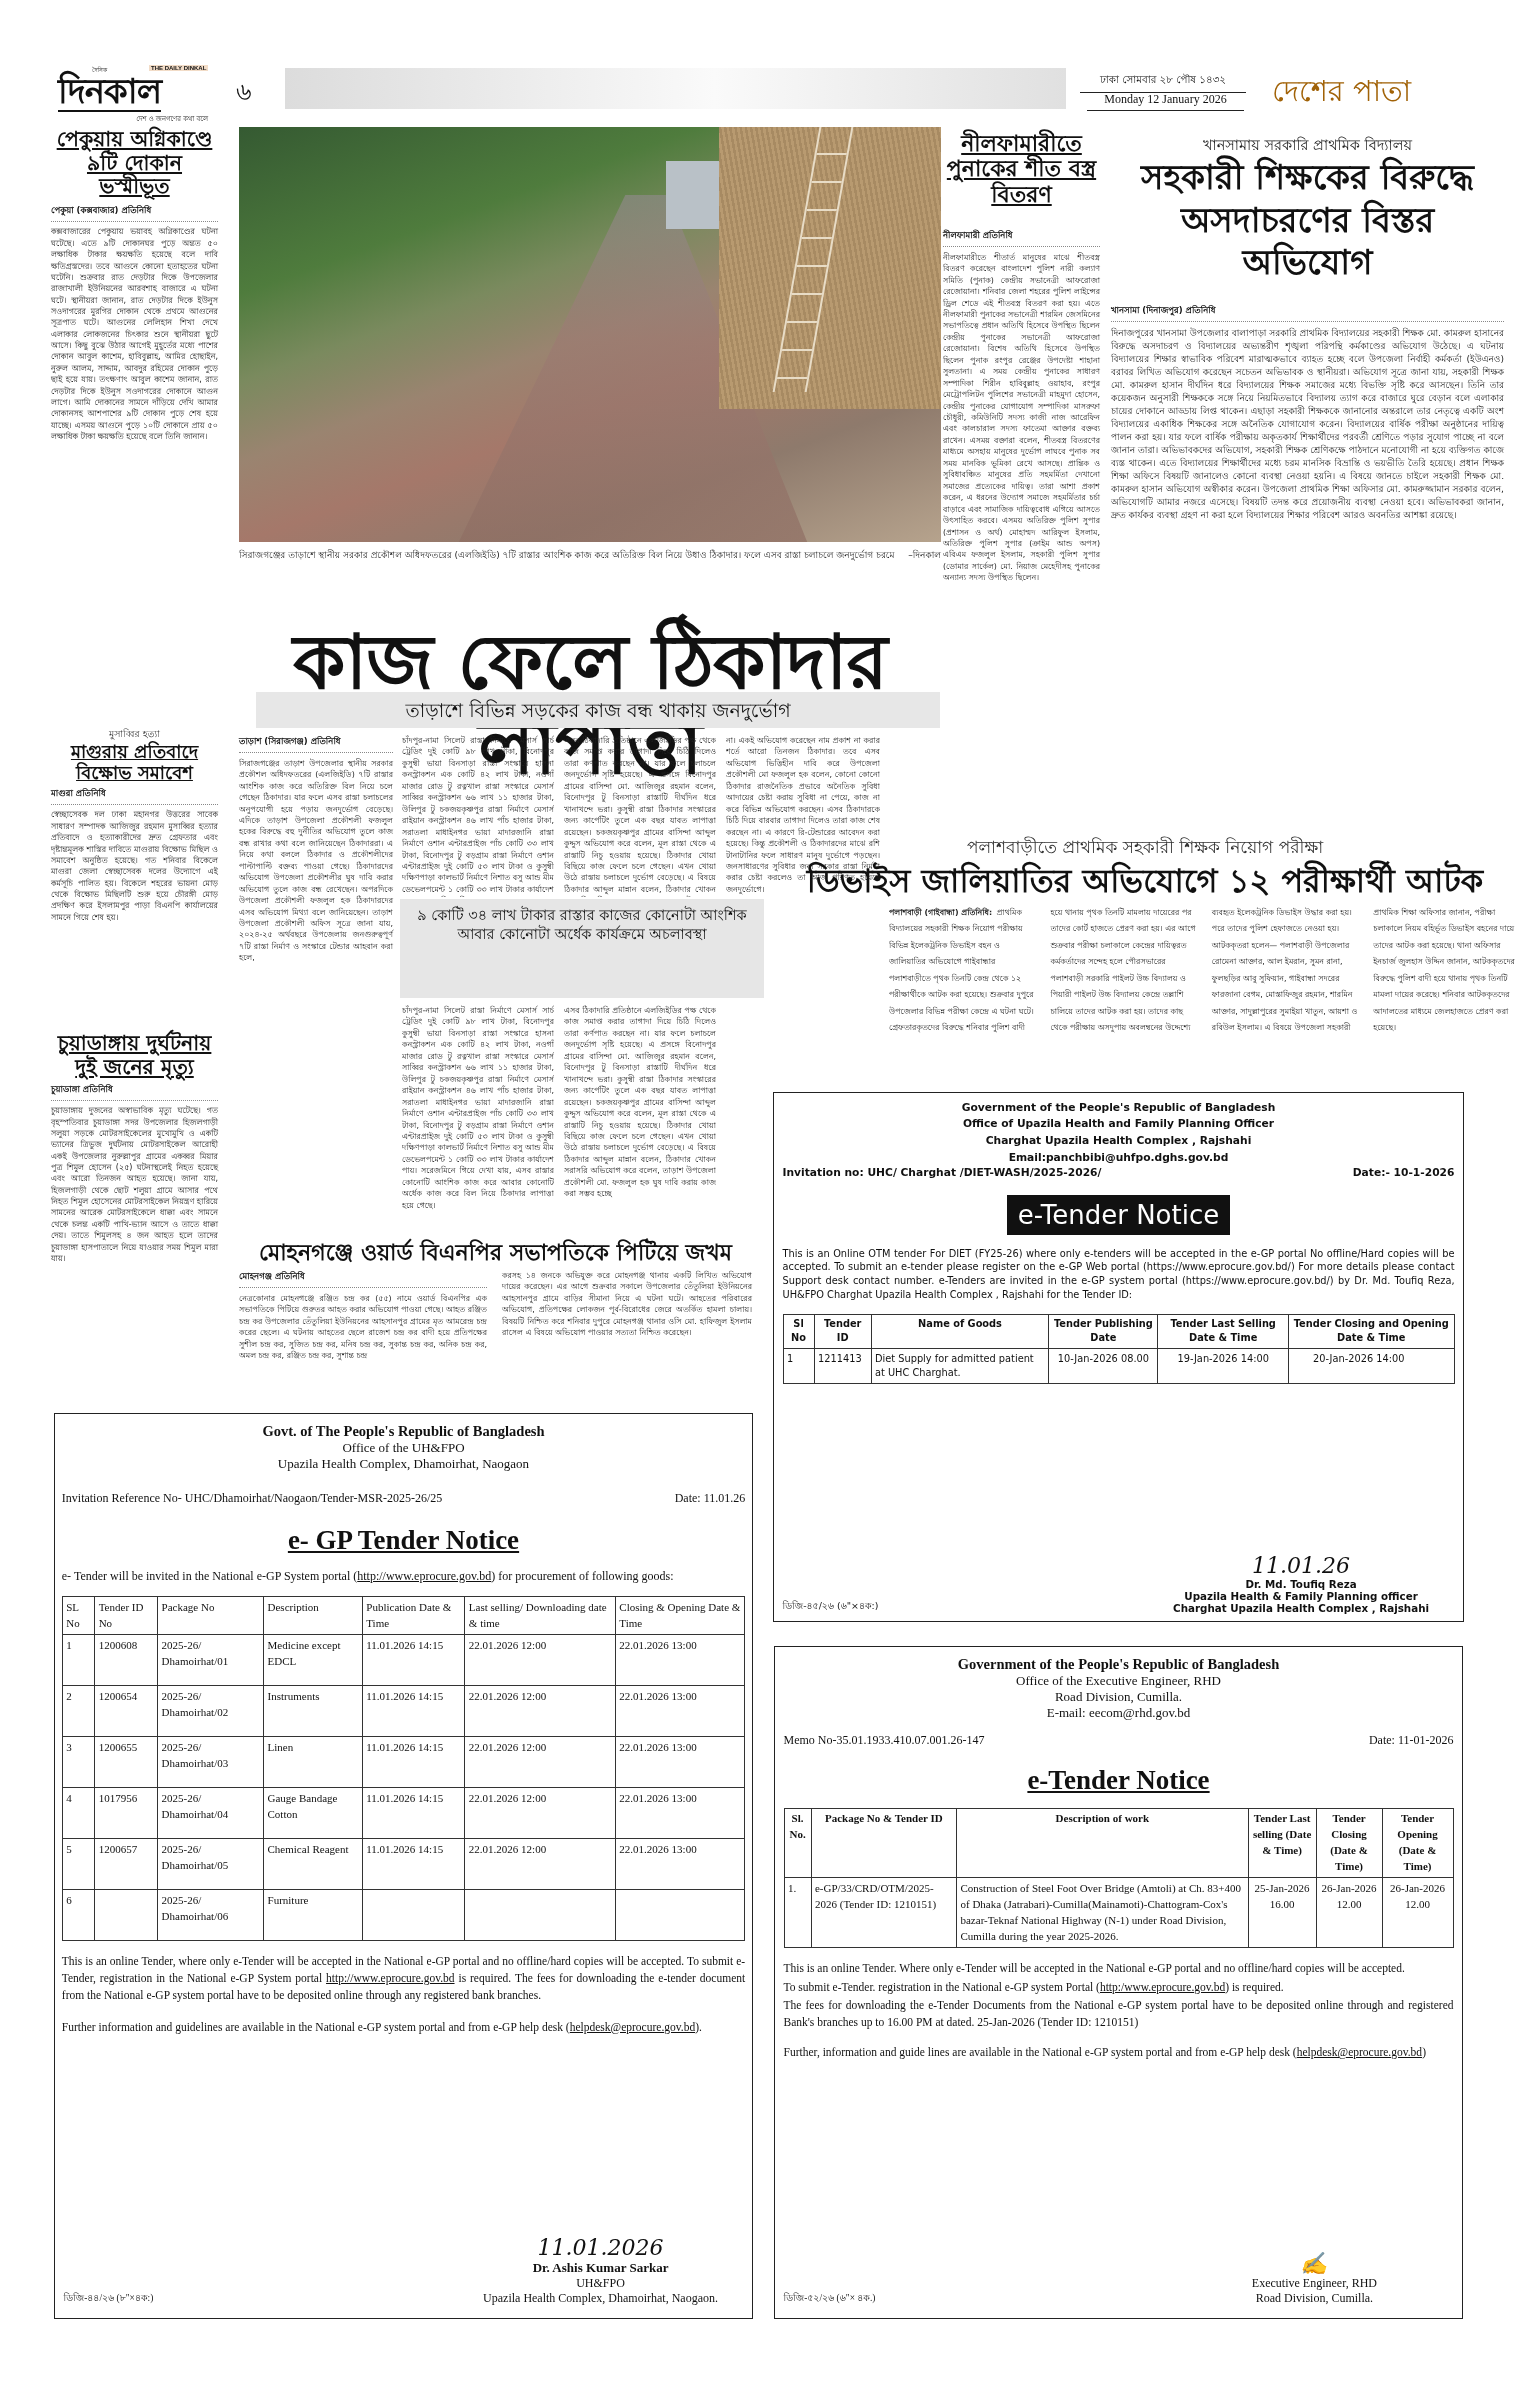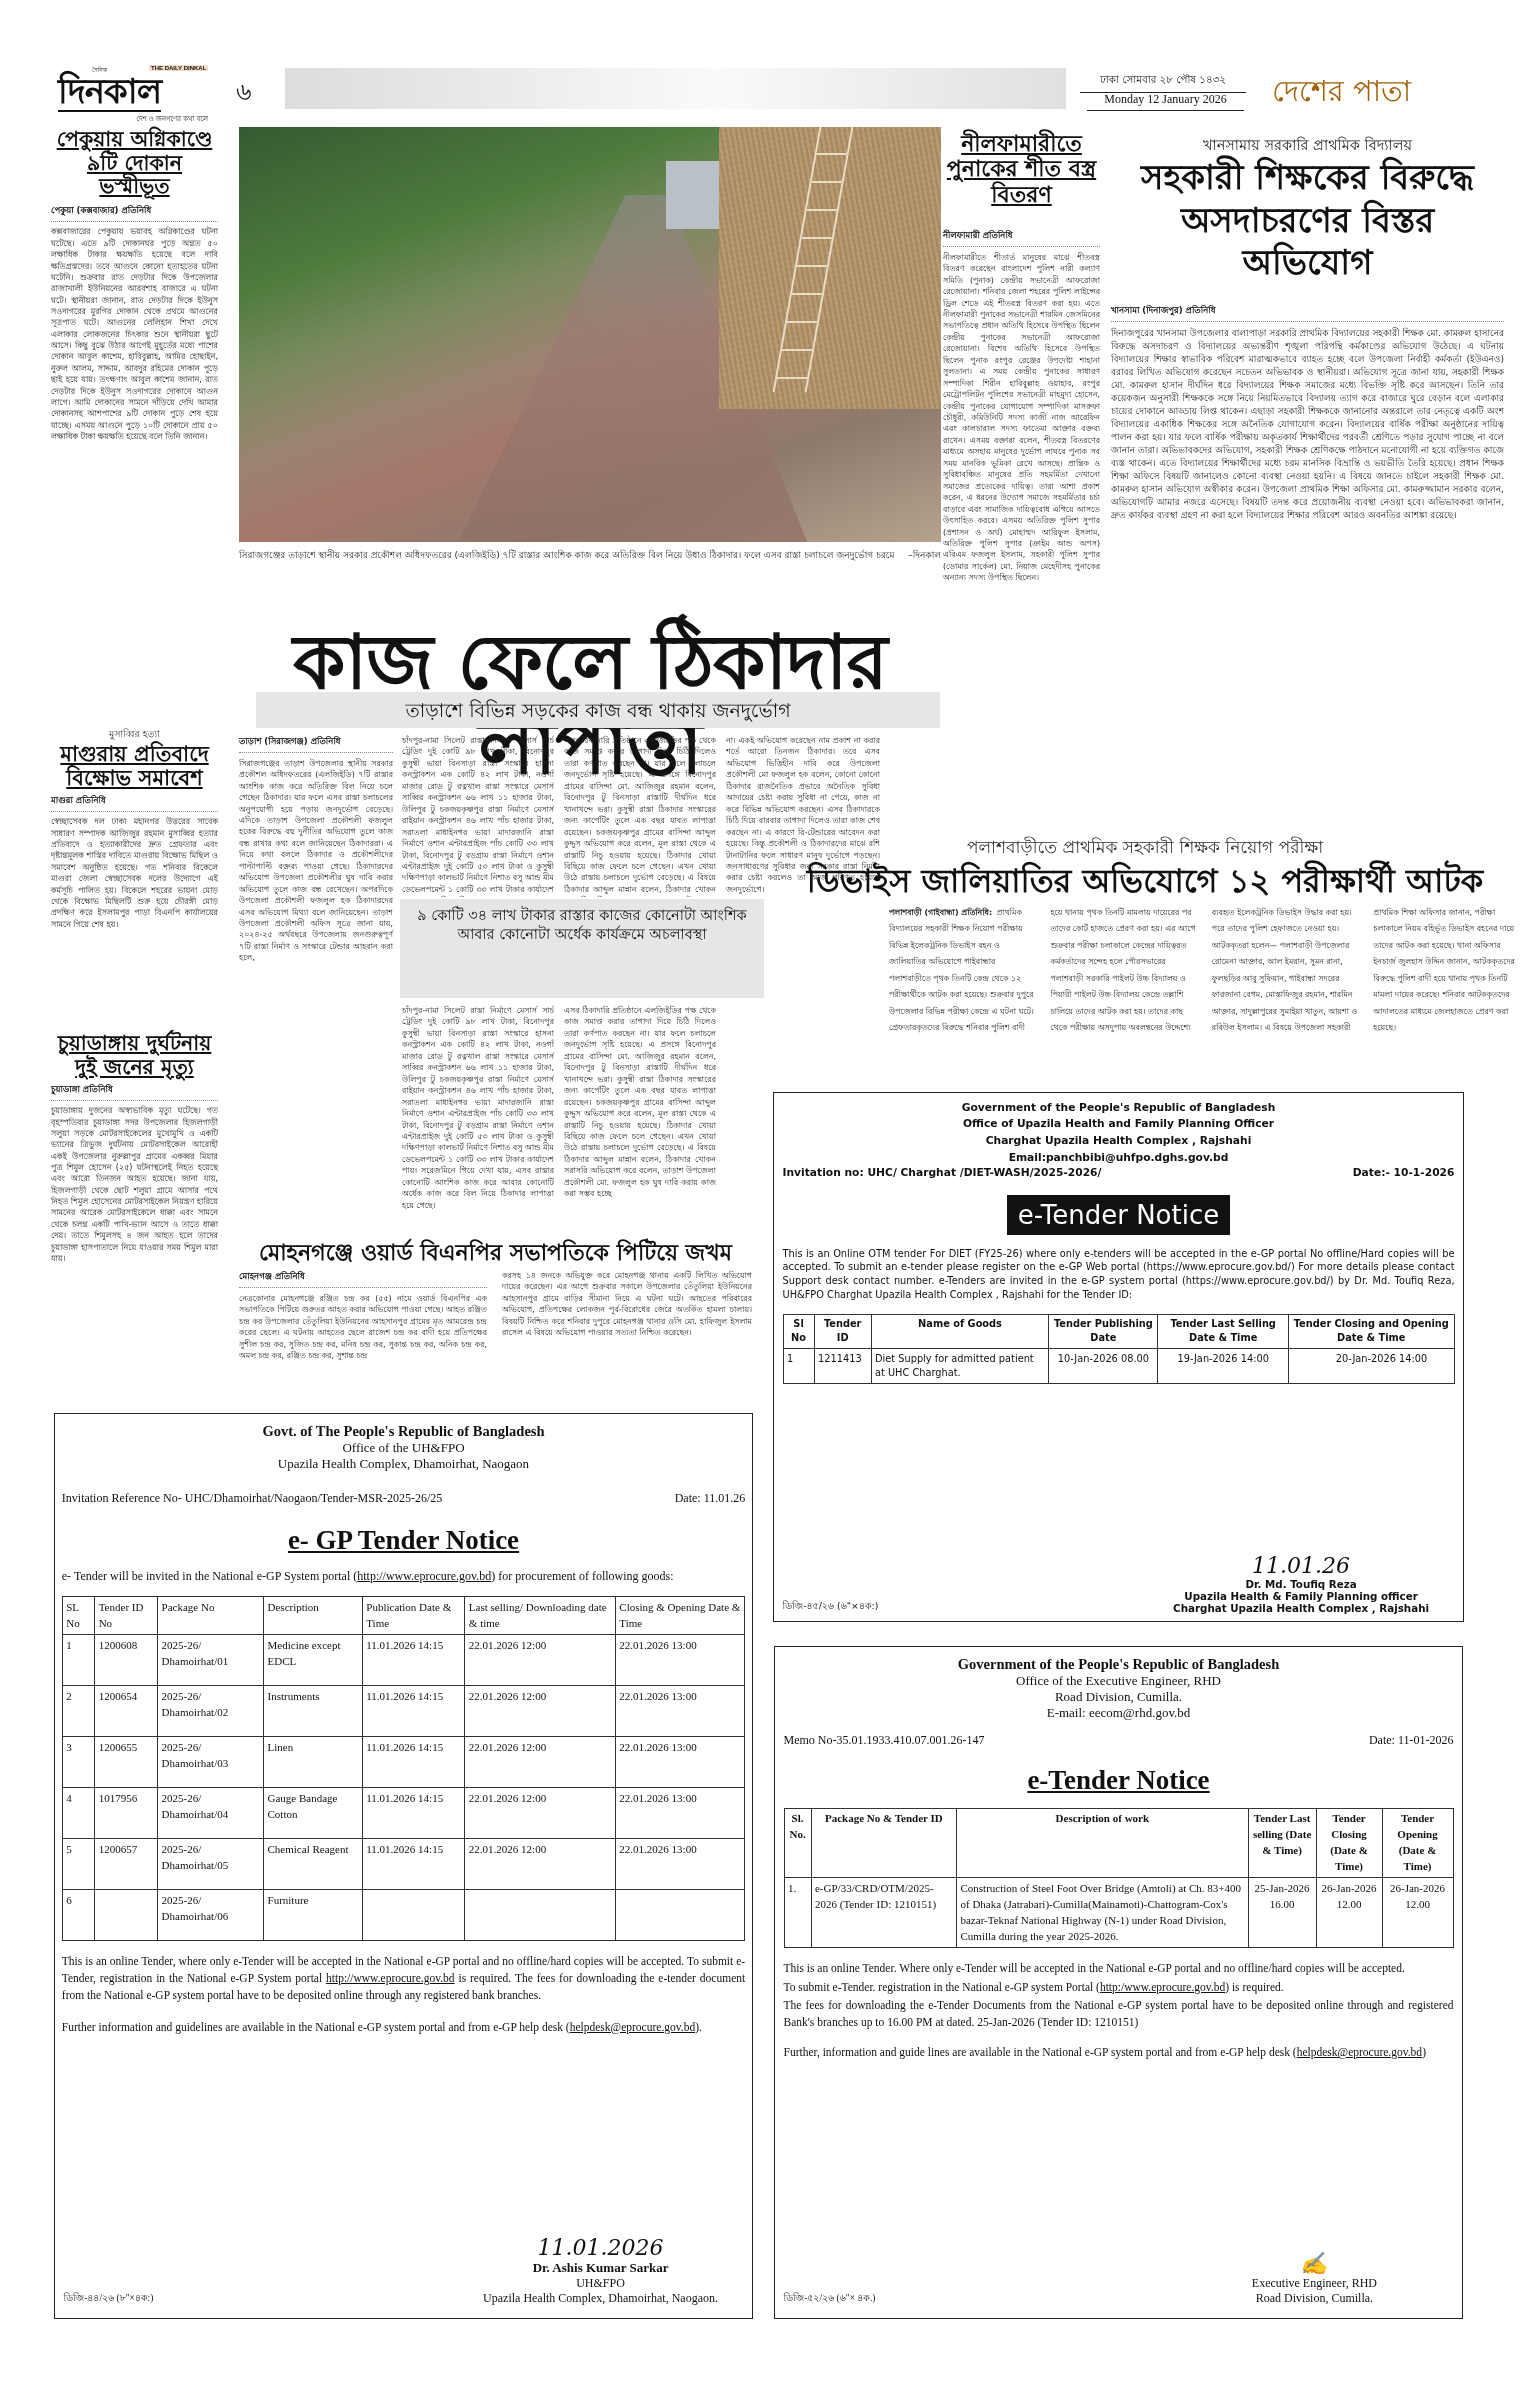--- a/index.html
+++ b/index.html
@@ -97,21 +97,21 @@
 <div class="abs date-en serif">Monday 12 January 2026</div>
 <div class="abs section-name">দেশের পাতা</div>
 
 <div class="abs lc" style="top:128px;">
   <div class="hl" style="font-size:20.5px;margin-bottom:5.1px;">পেকুয়ায় অগ্নিকাণ্ডে ৯টি দোকান ভস্মীভূত</div>
   <div class="byline">পেকুয়া (কক্সবাজার) প্রতিনিধি</div>
   <div class="body">কক্সবাজারের পেকুয়ায় ভয়াবহ অগ্নিকাণ্ডের ঘটনা ঘটেছে। এতে ৯টি দোকানঘর পুড়ে অন্তত ৫০ লক্ষাধিক টাকার ক্ষয়ক্ষতি হয়েছে বলে দাবি ক্ষতিগ্রস্তদের। তবে আগুনে কোনো হতাহতের ঘটনা ঘটেনি। শুক্রবার রাত দেড়টার দিকে উপজেলার রাজাখালী ইউনিয়নের আরবশাহ বাজারে এ ঘটনা ঘটে। স্থানীয়রা জানান, রাত দেড়টার দিকে ইউনুস সওদাগরের মুরগির দোকান থেকে প্রথমে আগুনের সূত্রপাত ঘটে। আগুনের লেলিহান শিখা দেখে এলাকার লোকজনের চিৎকার শুনে স্থানীয়রা ছুটে আসে। কিছু বুঝে উঠার আগেই মুহূর্তের মধ্যে পাশের দোকান আবুল কাশেম, হাবিবুল্লাহ, আমির হোছাইন, নুরুল আলম, সাদ্দাম, আবদুর রহিমের দোকান পুড়ে ছাই হয়ে যায়। তৎক্ষণাৎ আবুল কাশেম জানান, রাত দেড়টার দিকে ইউনুস সওদাগরের দোকানে আগুন লাগে। আমি দোকানের সামনে দাঁড়িয়ে দেখি আমার দোকানসহ আশপাশের ৯টি দোকান পুড়ে শেষ হয়ে যাচ্ছে। এসময় আগুনে পুড়ে ১০টি দোকানে প্রায় ৫০ লক্ষাধিক টাকা ক্ষয়ক্ষতি হয়েছে বলে তিনি জানান।</div>
 </div>
 <div class="abs lc" style="top:727px;">
   <div class="kicker">মুসাব্বির হত্যা</div>
-  <div class="hl" style="font-size:21px;margin-bottom:3.4px;">মাগুরায় প্রতিবাদে বিক্ষোভ সমাবেশ</div>
+  <div class="hl" style="font-size:18px;margin-bottom:3.4px;">মাগুরায় প্রতিবাদে বিক্ষোভ সমাবেশ</div>
   <div class="byline">মাগুরা প্রতিনিধি</div>
   <div class="body">স্বেচ্ছাসেবক দল ঢাকা মহানগর উত্তরের সাবেক সাধারণ সম্পাদক আজিজুর রহমান মুসাব্বির হত্যার প্রতিবাদে ও হত্যাকারীদের দ্রুত গ্রেফতার এবং দৃষ্টান্তমূলক শাস্তির দাবিতে মাগুরায় বিক্ষোভ মিছিল ও সমাবেশ অনুষ্ঠিত হয়েছে। গত শনিবার বিকেলে মাগুরা জেলা স্বেচ্ছাসেবক দলের উদ্যোগে এই কর্মসূচি পালিত হয়। বিকেলে শহরের ভায়না মোড় থেকে বিক্ষোভ মিছিলটি শুরু হয়ে চৌরঙ্গী মোড় প্রদক্ষিণ করে ইসলামপুর পাড়া বিএনপি কার্যালয়ের সামনে গিয়ে শেষ হয়।</div>
 </div>
 <div class="abs lc" style="top:1032px;">
   <div class="hl" style="font-size:20.5px;margin-bottom:3.4px;">চুয়াডাঙ্গায় দুর্ঘটনায় দুই জনের মৃত্যু</div>
   <div class="byline">চুয়াডাঙ্গা প্রতিনিধি</div>
   <div class="body">চুয়াডাঙ্গায় দুজনের অস্বাভাবিক মৃত্যু ঘটেছে। গত বৃহস্পতিবার চুয়াডাঙ্গা সদর উপজেলার হিজলগাড়ী সলুয়া সড়কে মোটরসাইকেলের মুখোমুখি ও একটি ভ্যানের ত্রিভুজ দুর্ঘটনায় মোটরসাইকেল আরোহী একই উপজেলার নুরুল্লাপুর গ্রামের একব্বর মিয়ার পুত্র শিমুল হোসেন (২৫) ঘটনাস্থলেই নিহত হয়েছে এবং আরো তিনজন আহত হয়েছে। জানা যায়, হিজলগাড়ী থেকে ছোট শলুয়া গ্রামে আসার পথে নিহত শিমুল হোসেনের মোটরসাইকেল নিয়ন্ত্রণ হারিয়ে সামনের আরেক মোটরসাইকেলে ধাক্কা এবং সামনে থেকে চলন্ত একটি পাখি-ভ্যান আসে ও তাতে ধাক্কা দেয়। তাতে শিমুলসহ ৪ জন আহত হলে তাদের চুয়াডাঙ্গা হাসপাতালে নিয়ে যাওয়ার সময় শিমুল মারা যায়।</div>
 </div>
 
 <div class="abs photo">
@@ -277,21 +277,21 @@
           <th>Tender Closing and Opening Date &amp; Time</th>
         </tr>
       </thead>
     <tbody id="t2-body">
         <tr>
           <td>1</td>
           <td>1211413</td>
           <td>Diet Supply for admitted patient at UHC Charghat.</td>
           <td style="text-align: center;">10-Jan-2026 08.00</td>
           <td style="text-align: center;">19-Jan-2026 14:00</td>
-          <td style="text-align: center; padding-left: 24px;">20-Jan-2026 14:00</td>
+          <td style="text-align: left; padding-left: 24px;">20-Jan-2026 14:00</td>
         </tr>
       </tbody>
   </table>
   <div class="sig" style="bottom:6.8px;font-size:10.3px;font-weight:bold;">
     <div class="scribble" style="font-weight:normal;">11.01.26</div>
     <div>Dr. Md. Toufiq Reza</div>
     <div>Upazila Health &amp; Family Planning officer</div>
     <div>Charghat Upazila Health Complex , Rajshahi</div>
   </div>
   <div class="adcode" style="bottom:6.8px;">ডিজি-৪৫/২৬ (৬"×৪ক:)</div>

